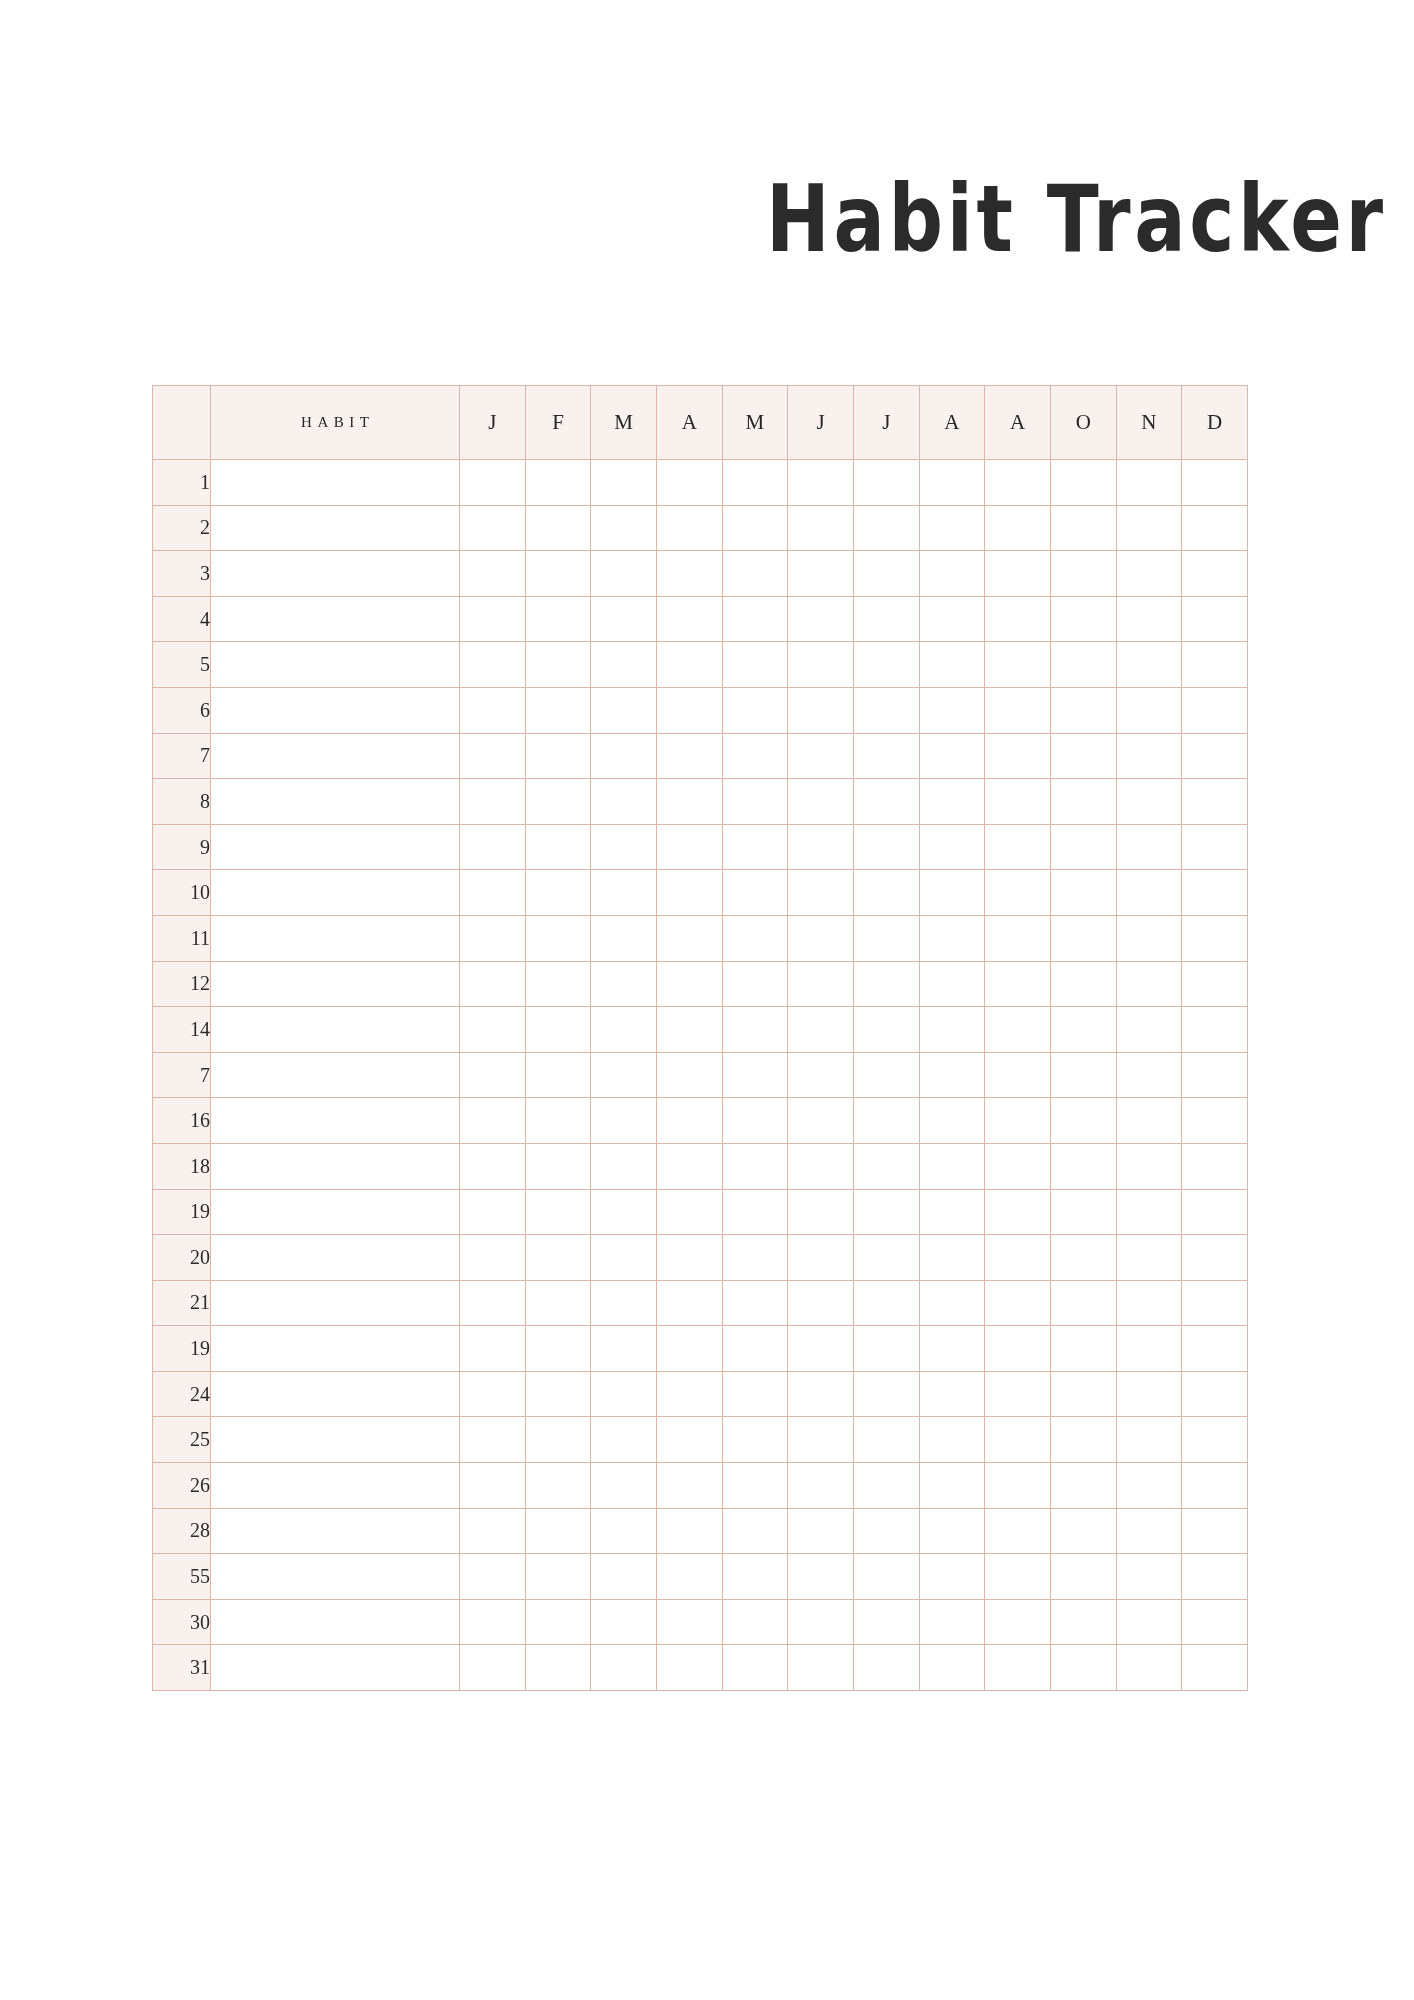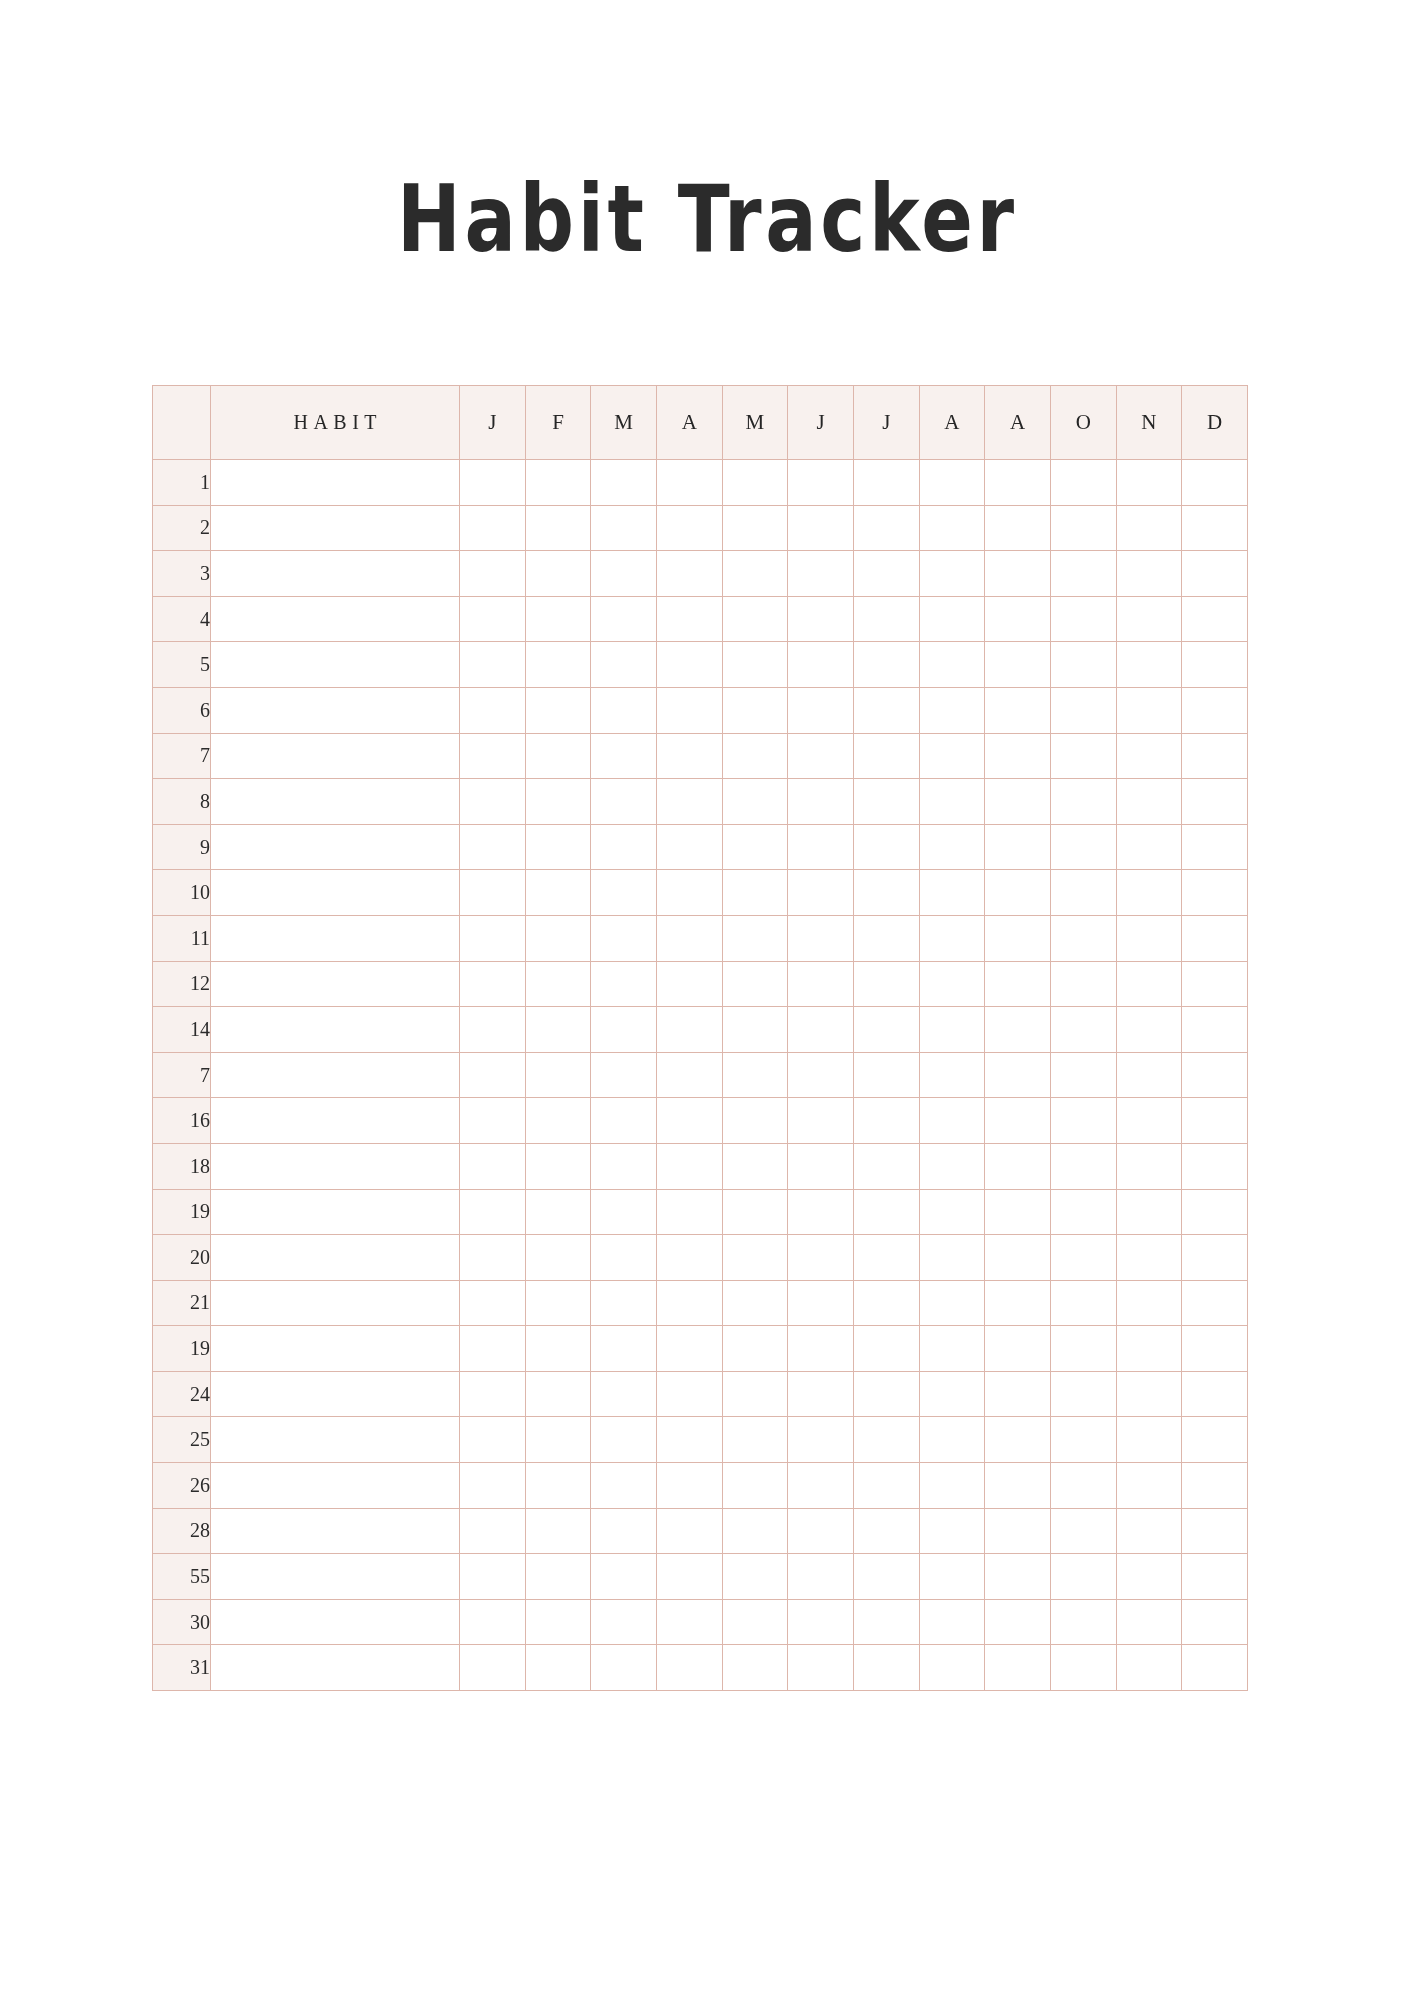--- a/index.html
+++ b/index.html
@@ -21,21 +21,21 @@
     background: #ffffff;
     box-sizing: border-box;
   }
 
   
   .title-wrap {
     position: absolute;
     top: 112px;
     left: 0;
     width: 1414px;
-    text-align: center;
+    text-align: right;
   }
   .title {
     display: inline-block;
     font-family: "Liberation Sans Narrow", "DejaVu Sans Condensed", "Liberation Sans", sans-serif;
     font-weight: 700;
     font-size: 92px;
     line-height: 1.0;
     letter-spacing: 4px;
     color: #2b2b2b;
     transform: scaleX(0.92);
@@ -79,21 +79,21 @@
     font-weight: 400;
     vertical-align: middle;
   }
   th.h-corner {
     background: #f8f1ee;
     border-right-color: #f8f1ee;
     border-top-color: #ddb6ab;
     border-bottom-color: #f8f1ee;
   }
   th.h-habit {
-    font-size: 20px;
+    font-size: 15px;
     letter-spacing: 5.5px;
     text-indent: 5.5px;
     text-align: center;
   }
   th.h-month {
     font-size: 21px;
     text-align: center;
   }
 
   

